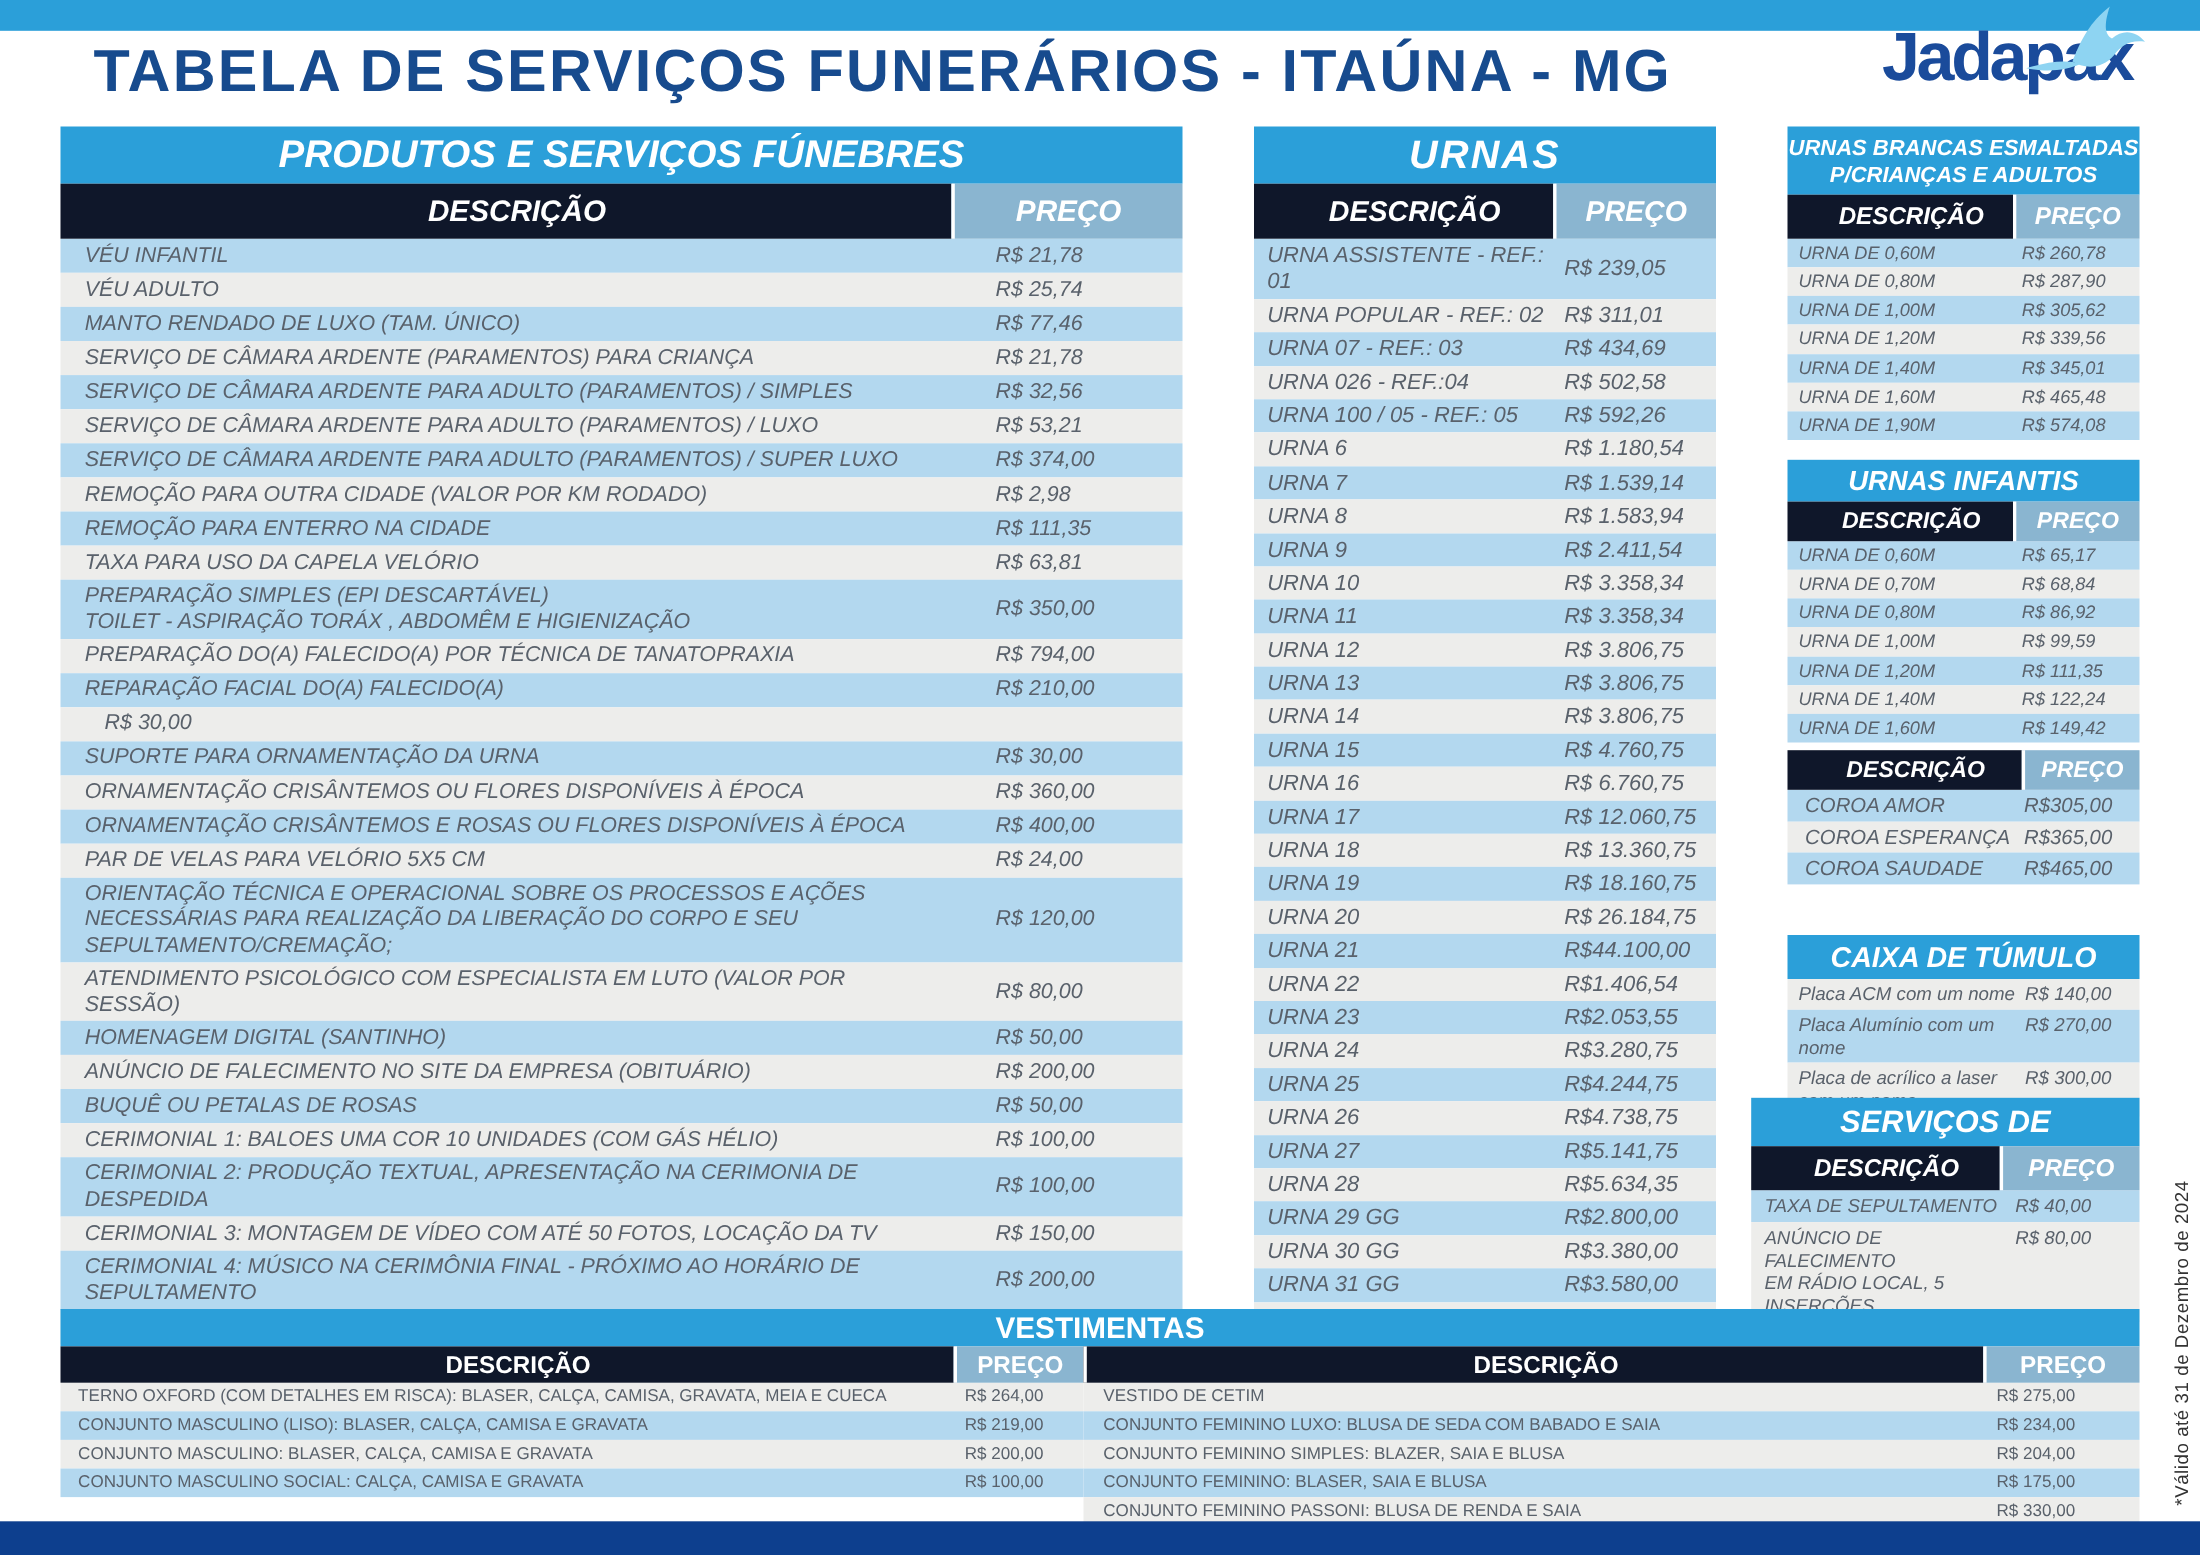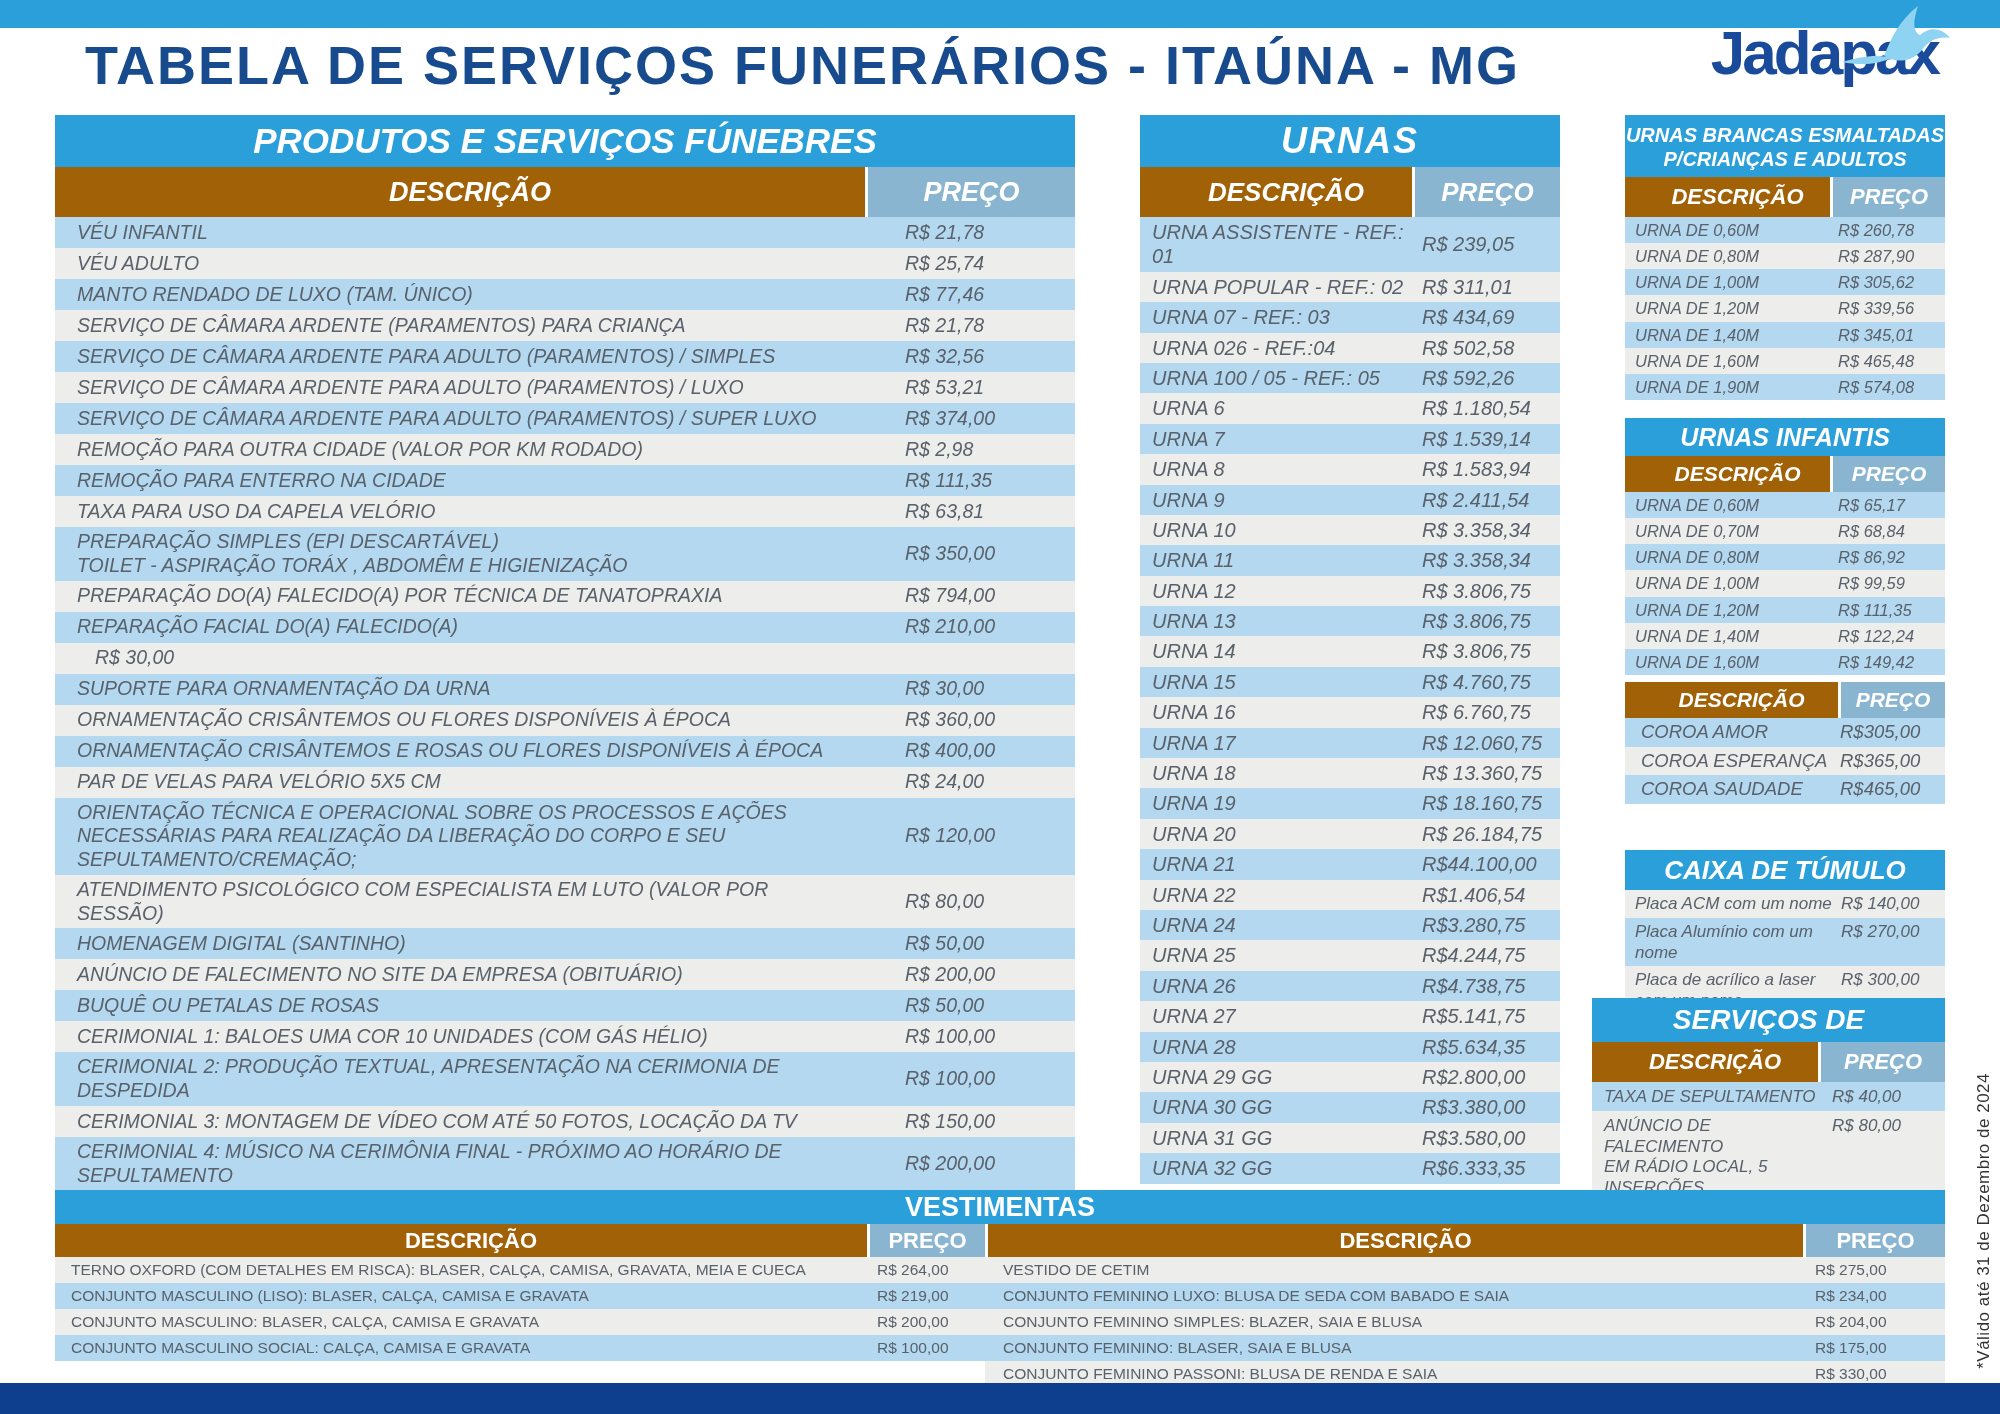--- a/index.html
+++ b/index.html
@@ -12,21 +12,21 @@
   .logo{position:absolute;right:62px;top:22px;font-size:62px;font-weight:800;color:#1A4B9B;
         letter-spacing:-3px;line-height:62px;}
   .logo .bird{position:absolute;right:-14px;top:-20px;width:130px;height:74px;}
   .note-vert{position:absolute;right:6px;bottom:45px;writing-mode:vertical-rl;
         transform:rotate(180deg);font-size:17px;color:#333;letter-spacing:.5px;}
 
   .tbl{position:absolute;font-style:italic;}
   .sec-title{background:#2B9FD9;color:#fff;font-weight:700;text-align:center;
         white-space:pre-line;}
   .colhead{display:flex;color:#fff;font-weight:700;}
-  .colhead .ch-desc{background:#a16207;display:flex;align-items:center;justify-content:center;box-sizing:border-box;padding-left:20px;}
+  .colhead .ch-desc{background:#0f172a;display:flex;align-items:center;justify-content:center;box-sizing:border-box;padding-left:20px;}
   .colhead .ch-price{background:#8AB5D0;display:flex;align-items:center;justify-content:center;
         border-left:3px solid #fff;box-sizing:border-box;}
   .trow{display:flex;align-items:center;color:#59616B;}
   .td-desc,.td-price{box-sizing:border-box;white-space:pre-line;line-height:1.22;
         padding-top:3px;padding-bottom:3px;}
   .rows.blue-first .trow:nth-child(odd){background:#B3D8EF;}
   .rows.blue-first .trow:nth-child(even){background:#EDEDEB;}
   .rows.gray-first .trow:nth-child(odd){background:#EDEDEB;}
   .rows.gray-first .trow:nth-child(even){background:#B3D8EF;}
 
@@ -343,20 +343,24 @@
         </div>
         <div class="trow">
           <div class="td-desc">URNA 21</div>
           <div class="td-price">R$44.100,00</div>
         </div>
         <div class="trow">
           <div class="td-desc">URNA 22</div>
           <div class="td-price">R$1.406,54</div>
         </div>
         <div class="trow">
+          <div class="td-desc">URNA 23</div>
+          <div class="td-price">R$2.053,55</div>
+        </div>
+        <div class="trow">
           <div class="td-desc">URNA 24</div>
           <div class="td-price">R$3.280,75</div>
         </div>
         <div class="trow">
           <div class="td-desc">URNA 25</div>
           <div class="td-price">R$4.244,75</div>
         </div>
         <div class="trow">
           <div class="td-desc">URNA 26</div>
           <div class="td-price">R$4.738,75</div>

